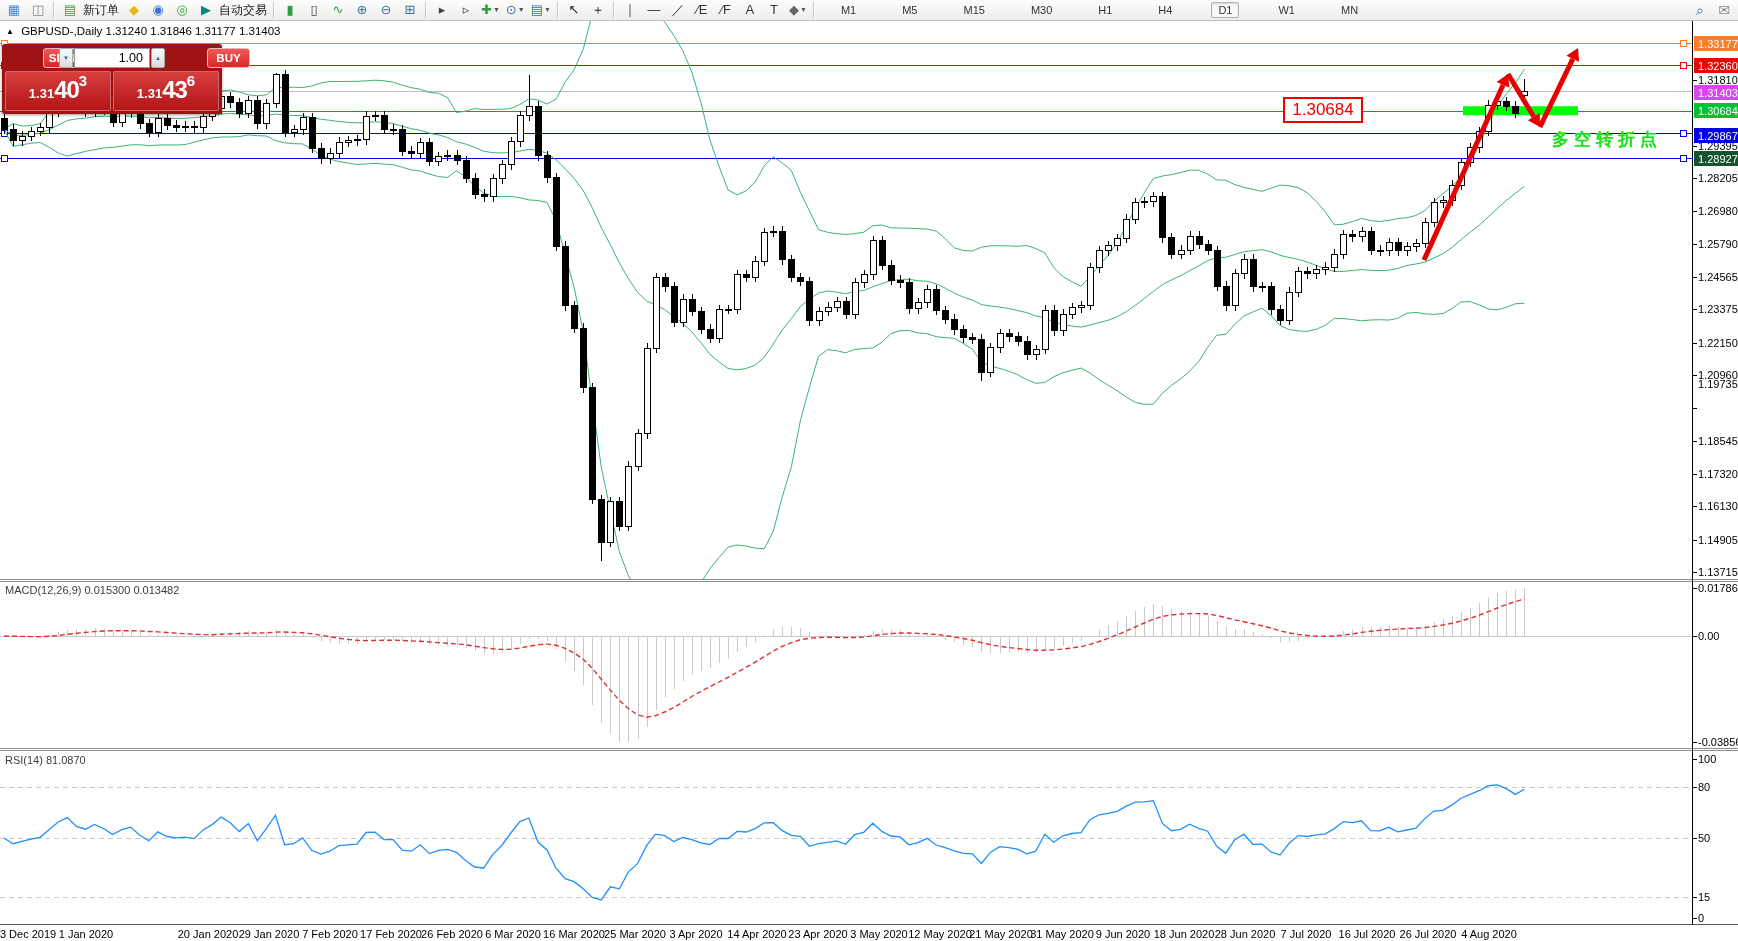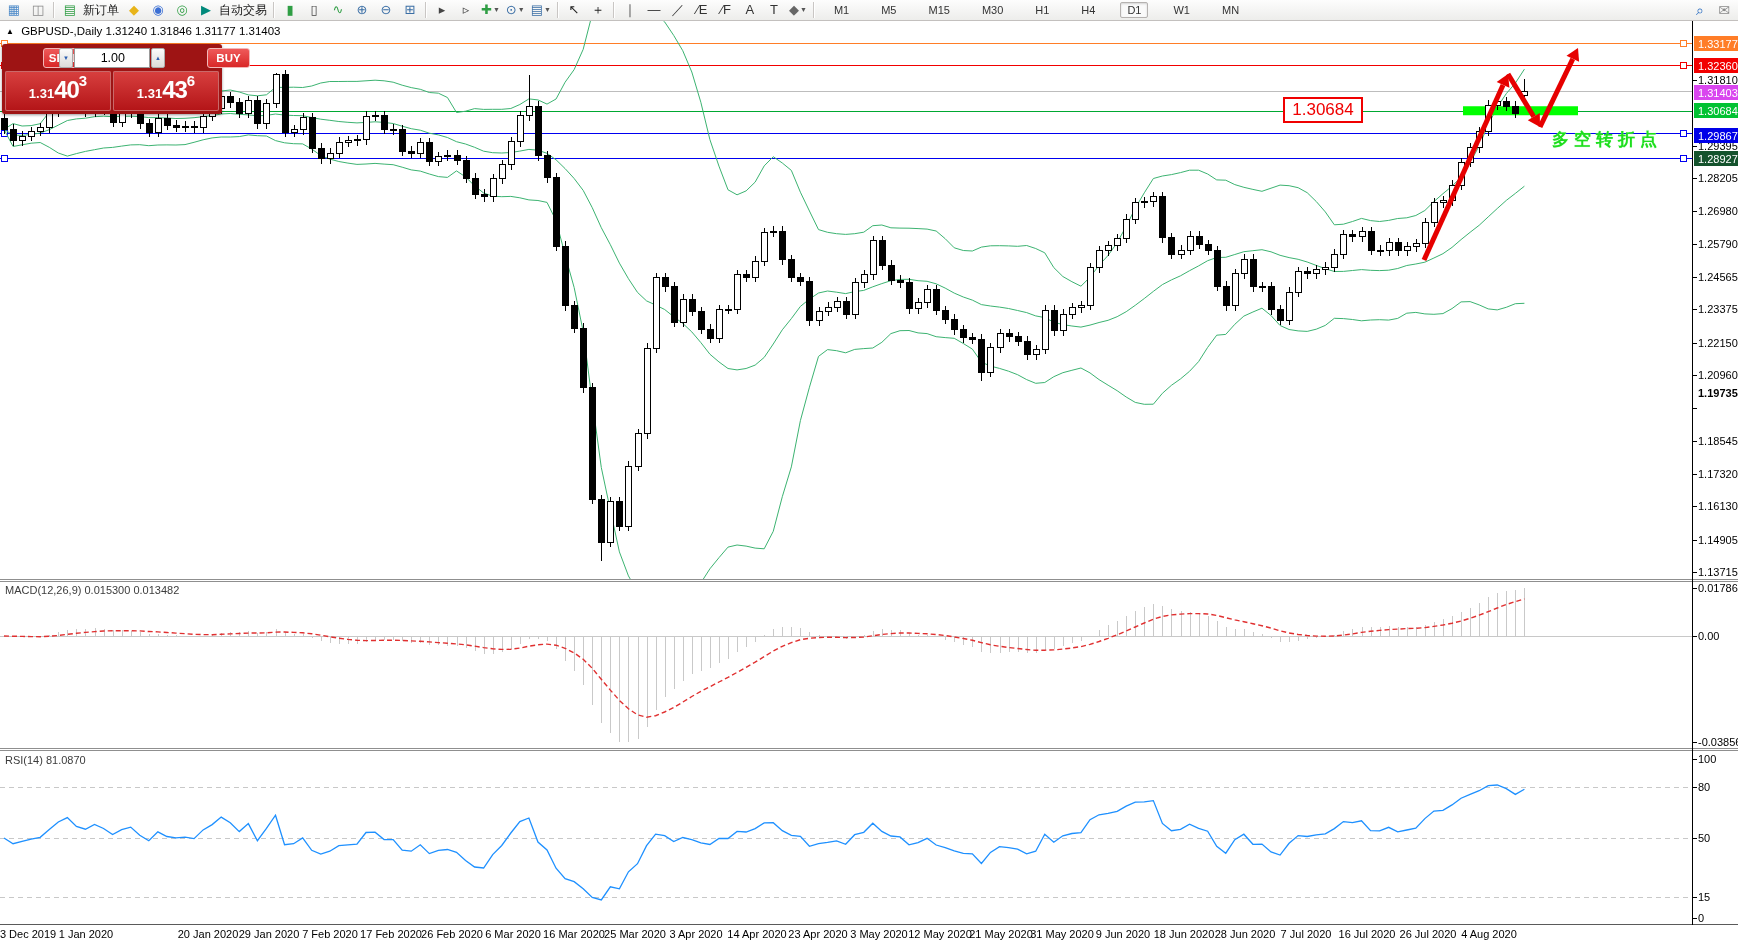--- a/index.html
+++ b/index.html
@@ -8,36 +8,36 @@
   
   #toolbar{position:absolute;left:0;top:0;width:1738px;height:21px;z-index:30;
     background:linear-gradient(#fdfdfd,#ededeb);border-bottom:1px solid #c3c0be;
     display:flex;align-items:center;padding:0 2px;box-sizing:border-box;}
   .tb-icon{height:18px;min-width:18px;display:flex;align-items:center;justify-content:center;
     font-size:13px;line-height:18px;margin:0 1px;border:1px solid transparent;border-radius:2px;
     cursor:default;padding:0 1px;}
   .tb-label{font-size:12px;color:#1a1a1a;margin:0 3px 0 1px;}
   .tb-sep{width:1px;height:16px;background:#c9c6c4;border-right:1px solid #fff;margin:0 3px;}
   .tb-dd{font-size:7px;color:#555;margin-left:1px;}
-  .tf-btn{font-size:11px;color:#333;padding:1px 6px;margin:0 9px;border:1px solid transparent;border-radius:2px;}
+  .tf-btn{font-size:11px;color:#333;padding:1px 6px;margin:0 16px;border:1px solid transparent;border-radius:2px;}
   .tf-btn.active{background:#fafafa;border:1px solid #b5b2b0;box-shadow:inset 0 1px 2px rgba(0,0,0,.15);}
   #tb-right{margin-left:auto;display:flex;align-items:center;}
   
   #chart-title{position:absolute;left:6px;top:25px;z-index:20;font-size:11.5px;color:#000;}
   #chart-title .tri{font-size:8px;vertical-align:1px;margin-right:4px;}
   
   #oneclick{position:absolute;left:2px;top:44px;width:220px;height:70px;z-index:25;
     background:#9e1414;border-radius:3px;box-shadow:0 1px 3px rgba(0,0,0,.4);}
   .oc-btn{position:absolute;top:4px;height:20px;box-sizing:border-box;color:#fff;font-size:11.5px;font-weight:bold;
     background:linear-gradient(#ef5a5a,#d92727);border:1px solid #f3b8b8;border-radius:3px;
     display:flex;align-items:center;justify-content:center;margin-left:36px;}
   .oc-spin{position:absolute;top:4px;width:14px;height:20px;box-sizing:border-box;background:linear-gradient(#fbfbfb,#dddbd9);
     border:1px solid #aaa;border-radius:2px;font-size:6px;color:#2a5db0;display:flex;align-items:center;justify-content:center;}
   #oc-vol{position:absolute;left:72px;top:4px;width:76px;height:20px;box-sizing:border-box;border:1px solid #999;
-    background:#fff;font-size:12.5px;text-align:right;padding-right:24px;font-family:inherit;}
+    background:#fff;font-size:12.5px;text-align:right;padding-right:6px;font-family:inherit;}
   .oc-big{position:absolute;top:27px;width:106px;height:40px;border-radius:2px;
     background:linear-gradient(#d8403f,#b31417);box-shadow:inset 0 0 0 1px #c96a6a;color:#fff;
     display:flex;align-items:baseline;justify-content:center;padding-top:2px;box-sizing:border-box;}
   .oc-big .sm{font-size:13px;font-weight:bold;}
   .oc-big .lg{font-size:24px;font-weight:bold;line-height:34px;letter-spacing:-1px;}
   .oc-big .sup{font-size:15px;font-weight:bold;vertical-align:top;position:relative;top:-12px;}
   
   .ax{position:absolute;left:1698px;font-size:11px;color:#000;z-index:12;white-space:nowrap;}
   .axbox{position:absolute;left:1694px;width:44px;height:15px;z-index:13;font-size:11px;color:#fff;
     display:flex;align-items:center;padding-left:4px;box-sizing:border-box;white-space:nowrap;}
@@ -792,21 +792,21 @@
   <div id="axis-labels">
       <div class="ax" style="top:74px;">1.31810</div>
       <div class="ax" style="top:140px;">1.29395</div>
       <div class="ax" style="top:172px;">1.28205</div>
       <div class="ax" style="top:205px;">1.26980</div>
       <div class="ax" style="top:238px;">1.25790</div>
       <div class="ax" style="top:271px;">1.24565</div>
       <div class="ax" style="top:303px;">1.23375</div>
       <div class="ax" style="top:337px;">1.22150</div>
       <div class="ax" style="top:369px;">1.20960</div>
-      <div class="ax" style="top:387px;font-weight:bold;">1.19735</div>
+      <div class="ax" style="top:378px;">1.19735</div>
       <div class="ax" style="top:435px;">1.18545</div>
       <div class="ax" style="top:468px;">1.17320</div>
       <div class="ax" style="top:500px;">1.16130</div>
       <div class="ax" style="top:534px;">1.14905</div>
       <div class="ax" style="top:566px;">1.13715</div>
       <div class="axbox" style="top:36px;background:#ff7d27;">1.33177</div>
       <div class="axbox" style="top:58px;background:#f20000;">1.32360</div>
       <div class="axbox" style="top:85px;background:#d946ef;">1.31403</div>
       <div class="axbox" style="top:103px;background:#00c232;">1.30684</div>
       <div class="axbox" style="top:128px;background:#0000e8;">1.29867</div>

